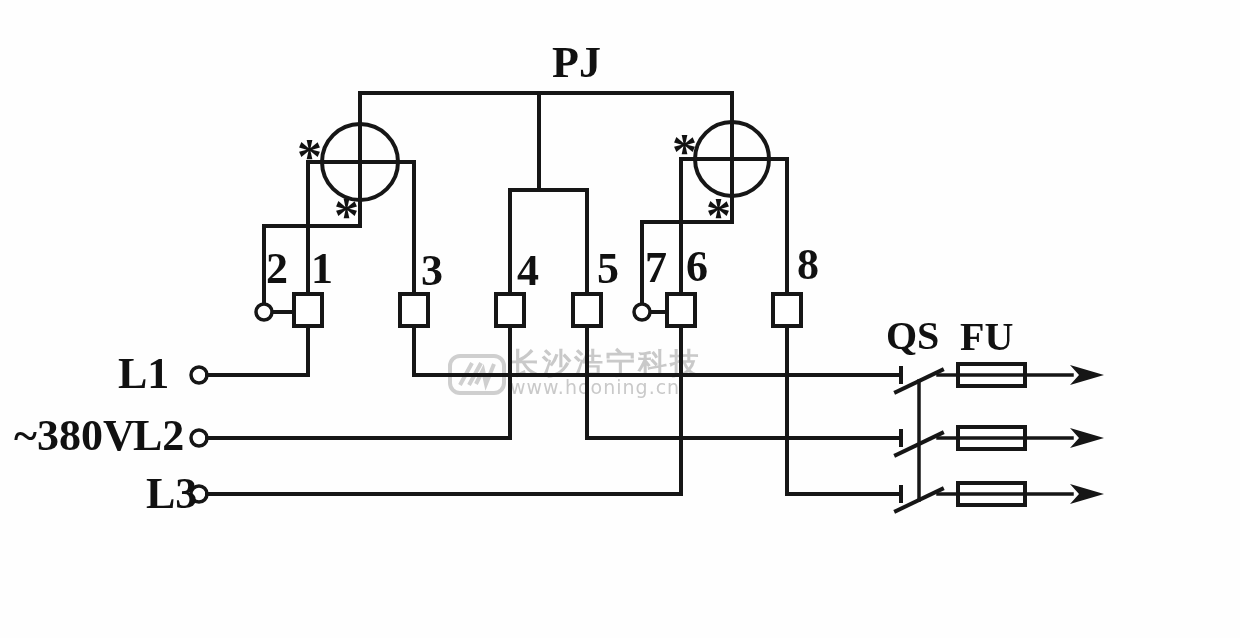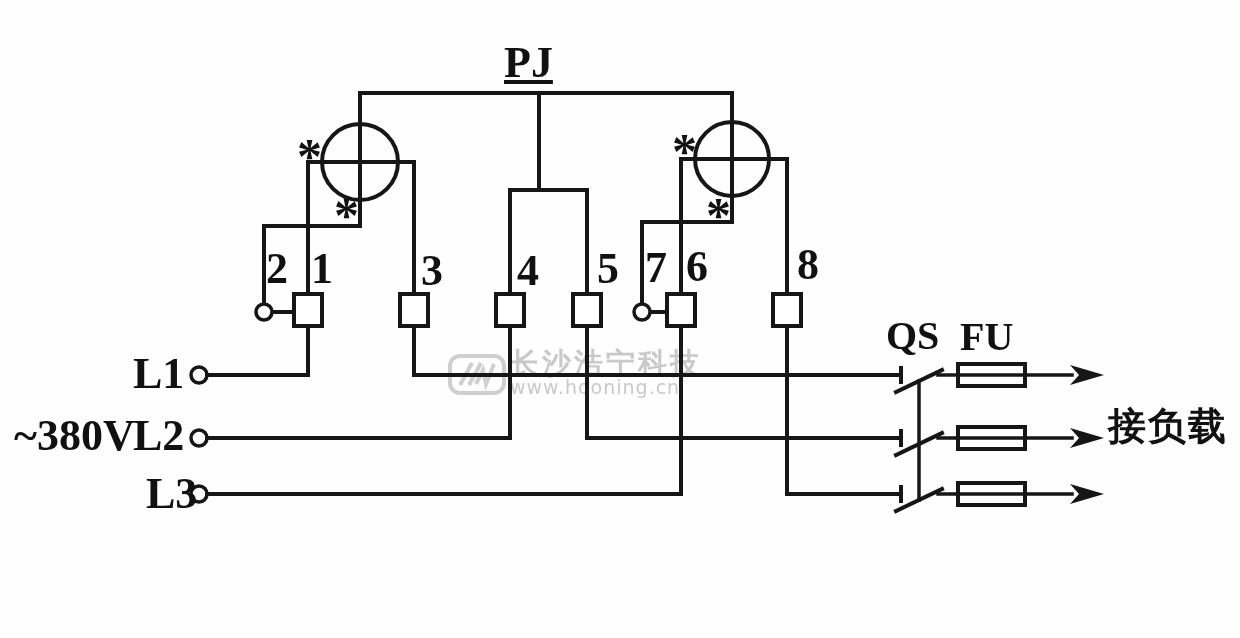--- a/index.html
+++ b/index.html
@@ -99,39 +99,38 @@
       <rect x="958" y="483" width="67" height="22"></rect>
     </g>
 
     <g fill="#161616" stroke="none">
       <polygon points="1104,375 1070,365 1079,375 1070,385"></polygon>
       <polygon points="1104,438 1070,428 1079,438 1070,448"></polygon>
       <polygon points="1104,494 1070,484 1079,494 1070,504"></polygon>
     </g>
   </svg>
 
-  <span class="lbl serif pj" style="left:504px;top:41px;text-decoration:underline;">PJ</span>
+  <span class="lbl serif pj" style="left:552px;top:41px;">PJ</span>
 
   <span class="lbl serif star" style="left:297px;top:131px;">*</span>
   <span class="lbl serif star" style="left:334px;top:190px;">*</span>
   <span class="lbl serif star" style="left:672px;top:126px;">*</span>
   <span class="lbl serif star" style="left:706px;top:190px;">*</span>
 
   <span class="lbl serif num" style="left:266px;top:247px;">2</span>
   <span class="lbl serif num" style="left:311px;top:247px;">1</span>
   <span class="lbl serif num" style="left:421px;top:249px;">3</span>
   <span class="lbl serif num" style="left:517px;top:249px;">4</span>
   <span class="lbl serif num" style="left:597px;top:247px;">5</span>
   <span class="lbl serif num" style="left:645px;top:246px;">7</span>
   <span class="lbl serif num" style="left:686px;top:245px;">6</span>
   <span class="lbl serif num" style="left:797px;top:243px;">8</span>
 
   <span class="lbl serif phase" style="left:14px;top:414px;">~380V</span>
-  <span class="lbl serif phase" style="left:133px;top:352px;">L1</span>
+  <span class="lbl serif phase" style="left:118px;top:352px;">L1</span>
   <span class="lbl serif phase" style="left:133px;top:414px;">L2</span>
   <span class="lbl serif phase" style="left:146px;top:472px;">L3</span>
 
   <span class="lbl serif dev" style="left:886px;top:316px;text-align:center;">QS</span>
   <span class="lbl serif dev" style="left:960px;top:317px;">FU</span>
-  <span class="lbl cjk load" style="left:1108px;top:407px;">接负载</span>
 
 
 </div>
 
 </body></html>

